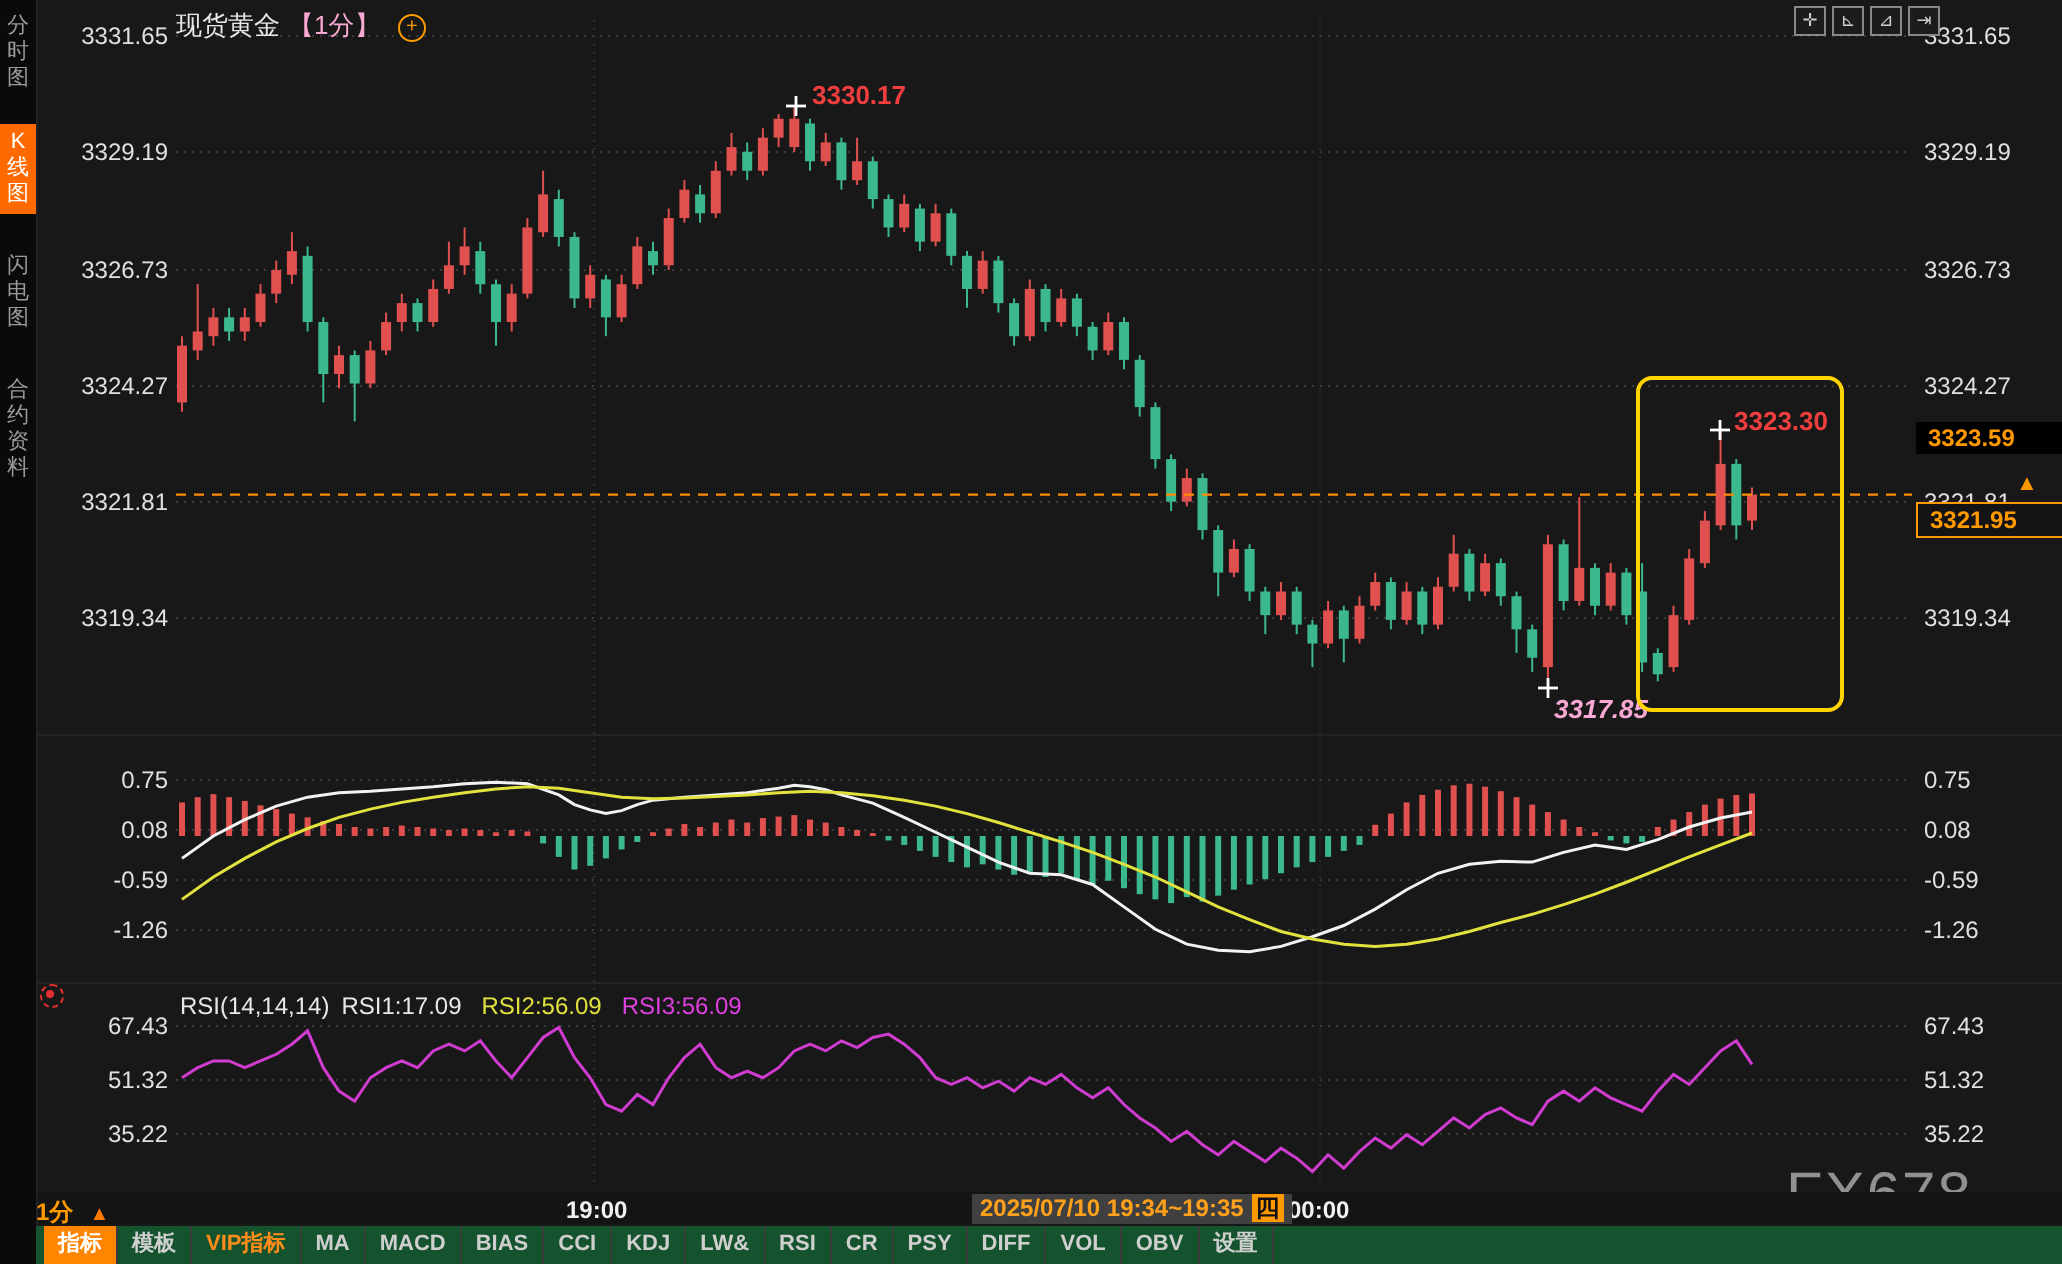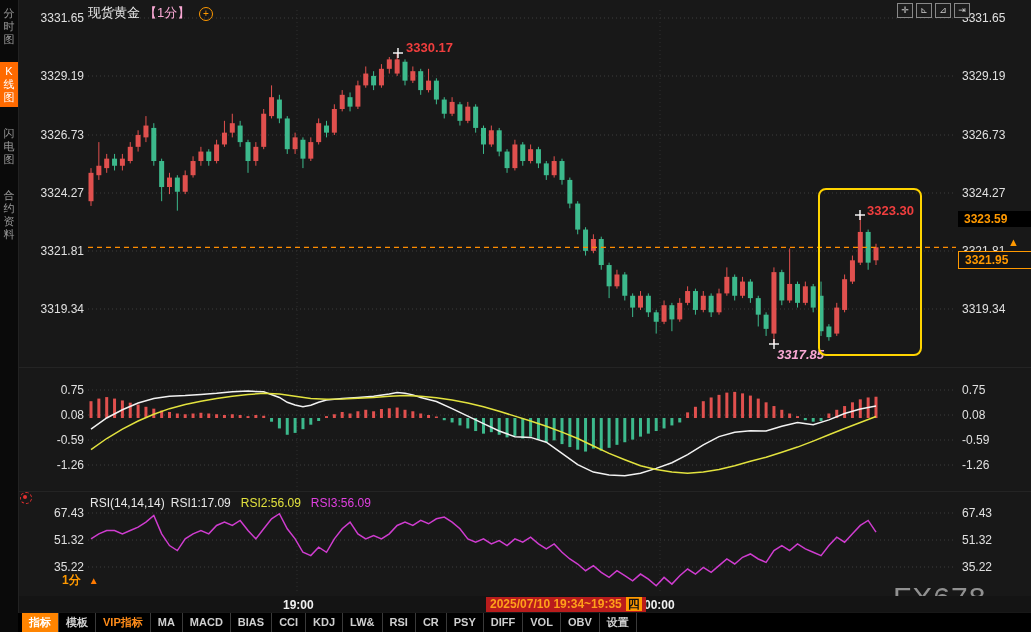--- a/index.html
+++ b/index.html
@@ -37,28 +37,28 @@
   #tag-current{background:#141414;border:1px solid #ff9900;}
   #tag-arrow{position:absolute;left:1008px;top:236px;color:#ff9900;font-size:11px;z-index:6;}
   
   #highlight-box{position:absolute;border:2px solid #ffd400;border-radius:8px;z-index:4;}
   
   #record-icon{position:absolute;left:20px;top:492px;width:10px;height:10px;border:1px dashed #e03030;
                border-radius:50%;z-index:4;}
   #record-icon i{position:absolute;left:2px;top:2px;width:4px;height:4px;background:#e03030;border-radius:50%;}
   
   #time-row{position:absolute;left:18px;right:0;top:596px;height:16px;background:#141414;z-index:4;}
-  #interval-select{position:absolute;left:18px;top:572px;z-index:5;cursor:pointer;font-size:12px;font-weight:bold;color:#ff9900;padding-left:44px;}
+  #interval-select{position:absolute;left:18px;top:598px;z-index:5;cursor:pointer;font-size:12px;font-weight:bold;color:#ff9900;}
   #interval-select .tri{color:#ff7a00;font-size:10px;margin-left:8px;}
   .time-lbl{position:absolute;top:598px;color:#f0f0f0;font-size:12px;font-weight:bold;z-index:4;}
-  #time-tooltip{position:absolute;left:486px;top:597px;height:15px;background:#b91c1c;color:#ffa11a;
+  #time-tooltip{position:absolute;left:486px;top:597px;height:15px;background:#404040;color:#ffa11a;
                 font-size:12px;font-weight:bold;line-height:15px;padding:0 4px;z-index:5;}
   #time-tooltip .wd{background:#ff9900;color:#111;padding:0 2px;margin-left:4px;}
   
-  #toolbar{position:absolute;left:18px;right:0;top:613px;height:19px;background:#000000;display:flex;
+  #toolbar{position:absolute;left:18px;right:0;top:613px;height:19px;background:#14532d;display:flex;
            align-items:stretch;z-index:5;}
   .tb-item{padding:0 7px;font-size:11px;line-height:19px;color:#cfcfcf;border-right:1px solid #3a3a3a;cursor:pointer;font-weight:bold;}
   .tb-item:first-child{margin-left:4px;}
   .tb-active{background:#ff8400;color:#fff;font-weight:bold;}
   .tb-vip{color:#ff8c1a;}
   
   #watermark{position:absolute;left:893px;top:581px;font-size:30px;color:#919191;letter-spacing:1px;z-index:3;}
   svg#chart-canvas{position:absolute;left:0;top:0;z-index:2;pointer-events:none;}
   .sep{position:absolute;left:18px;right:0;height:1px;background:#242424;z-index:1;}
 </style>

